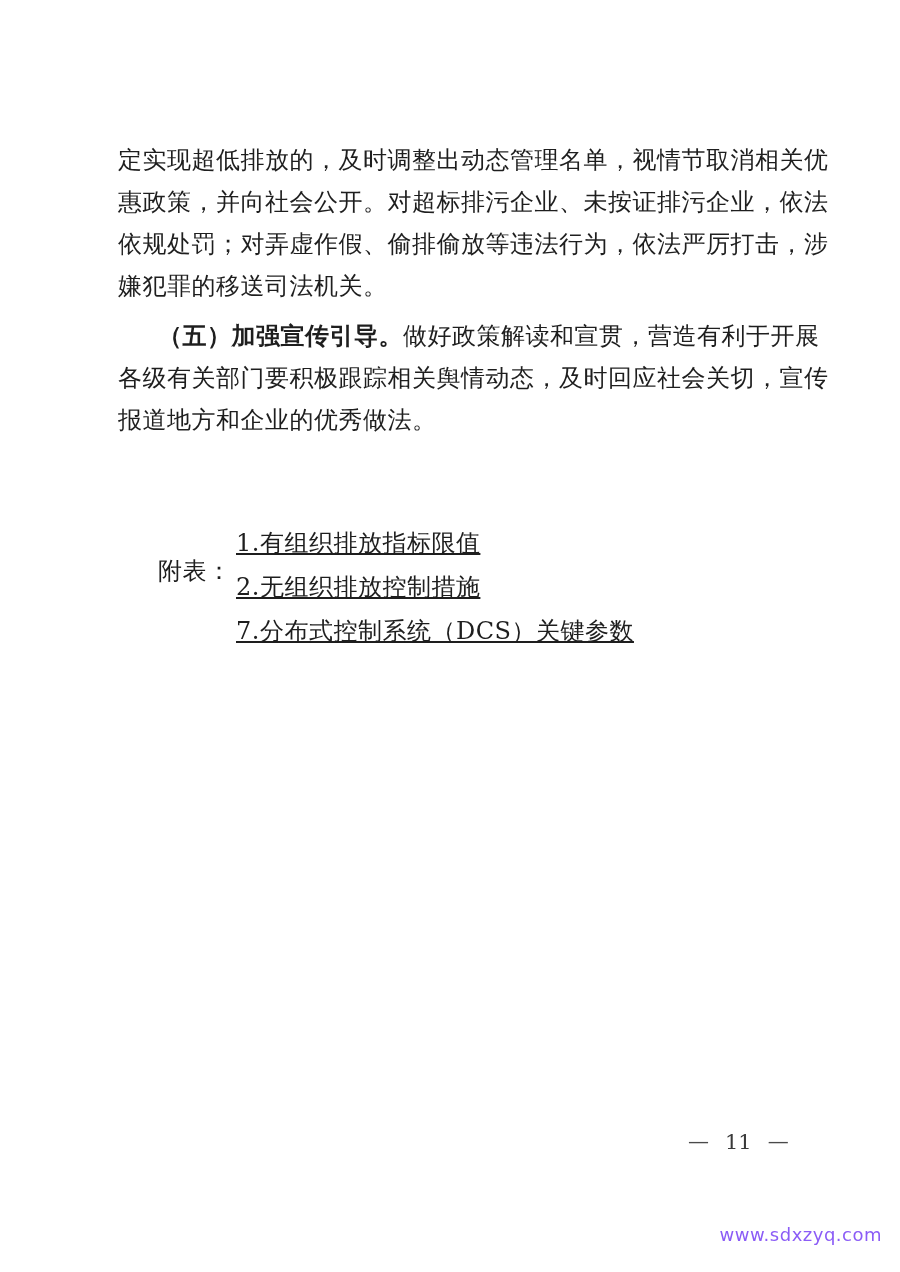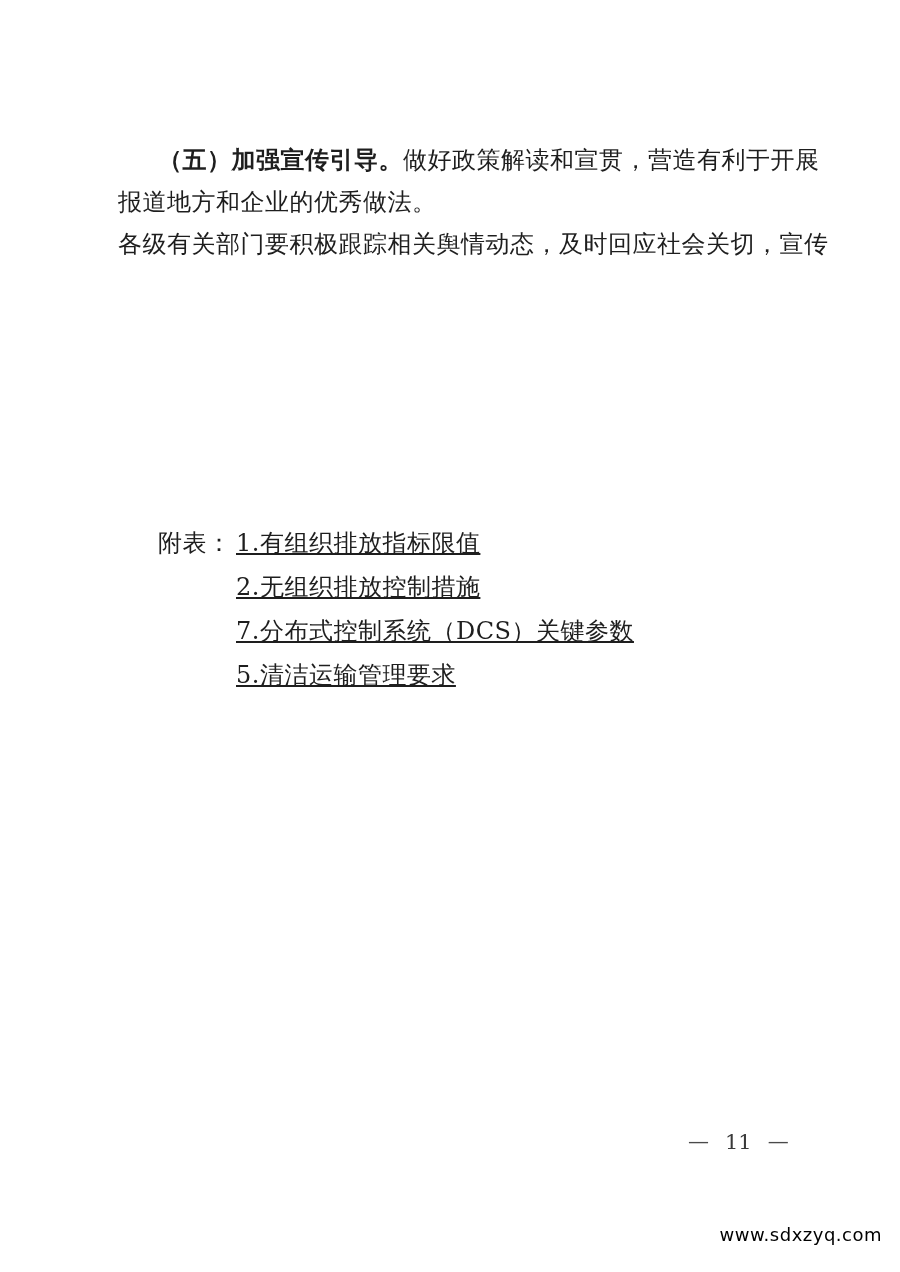--- a/index.html
+++ b/index.html
@@ -23,38 +23,40 @@
     width: 676px;
     font-size: 24px;
     line-height: 42px;
     letter-spacing: 0.5px;
   }
   .line {
     white-space: nowrap;
   }
   .line.indent {
     padding-left: 40px;
+    margin-top: 8px;
   }
   .bold-run {
     font-weight: 700;
   }
   .appendix {
     position: absolute;
     left: 158px;
     top: 521px;
     display: flex;
     align-items: flex-start;
     font-size: 24px;
     line-height: 44px;
     letter-spacing: 0.5px;
   }
   .appendix-label {
     width: 78px;
     white-space: nowrap;
     flex: 0 0 auto;
+    margin-top: 28px;
   }
   .appendix-items .line {
     white-space: nowrap;
     text-decoration: underline;
   }
   .page-number {
     position: absolute;
     top: 1130px;
     left: 688px;
     display: flex;
@@ -66,59 +68,68 @@
   }
   .page-number .dash {
     color: #4a4a4a;
     transform: translateY(-1px);
   }
   .watermark {
     position: absolute;
     top: 1224px;
     right: 18px;
     font-size: 18px;
-    color: #000000;
+    color: #8b5cf6;
     font-family: "DejaVu Sans", "Liberation Sans", sans-serif;
     letter-spacing: 0.5px;
   }
 </style>
 </head>
 <body>
 
 <div class="page">
 
   <div class="body-text">
 
+    <div>
+
+        <div class="line">定实现超低排放的，及时调整出动态管理名单，视情节取消相关优</div>
+
+        <div class="line">惠政策，并向社会公开。对超标排污企业、未按证排污企业，依法</div>
+
+        <div class="line">依规处罚；对弄虚作假、偷排偷放等违法行为，依法严厉打击，涉</div>
+
+        <div class="line">嫌犯罪的移送司法机关。</div>
+      </div>
 
     <div class="line indent">
       <span class="bold-run">（五）加强宣传引导。</span><span>做好政策解读和宣贯，营造有利于开展</span>
     </div>
 
     <div>
 
 
+        <div class="line">各级有关部门要积极跟踪相关舆情动态，及时回应社会关切，宣传</div>
+
         <div class="line">报道地方和企业的优秀做法。</div>
-
-        <div class="line">各级有关部门要积极跟踪相关舆情动态，及时回应社会关切，宣传</div>
       </div>
 
   </div>
 
   <div class="appendix">
     <span class="appendix-label">附表：</span>
     <div class="appendix-items">
 
         <div class="line">1.有组织排放指标限值</div>
 
         <div class="line">2.无组织排放控制措施</div>
 
 
         <div class="line">7.分布式控制系统（DCS）关键参数</div>
 
-        <div class="line">5.清洁运输管理要求</div>
       </div>
   </div>
 
   <div class="page-number">
     <span class="dash">—</span>
     <span>11</span>
     <span class="dash">—</span>
   </div>
 
   <div class="watermark">www.sdxzyq.com</div>

